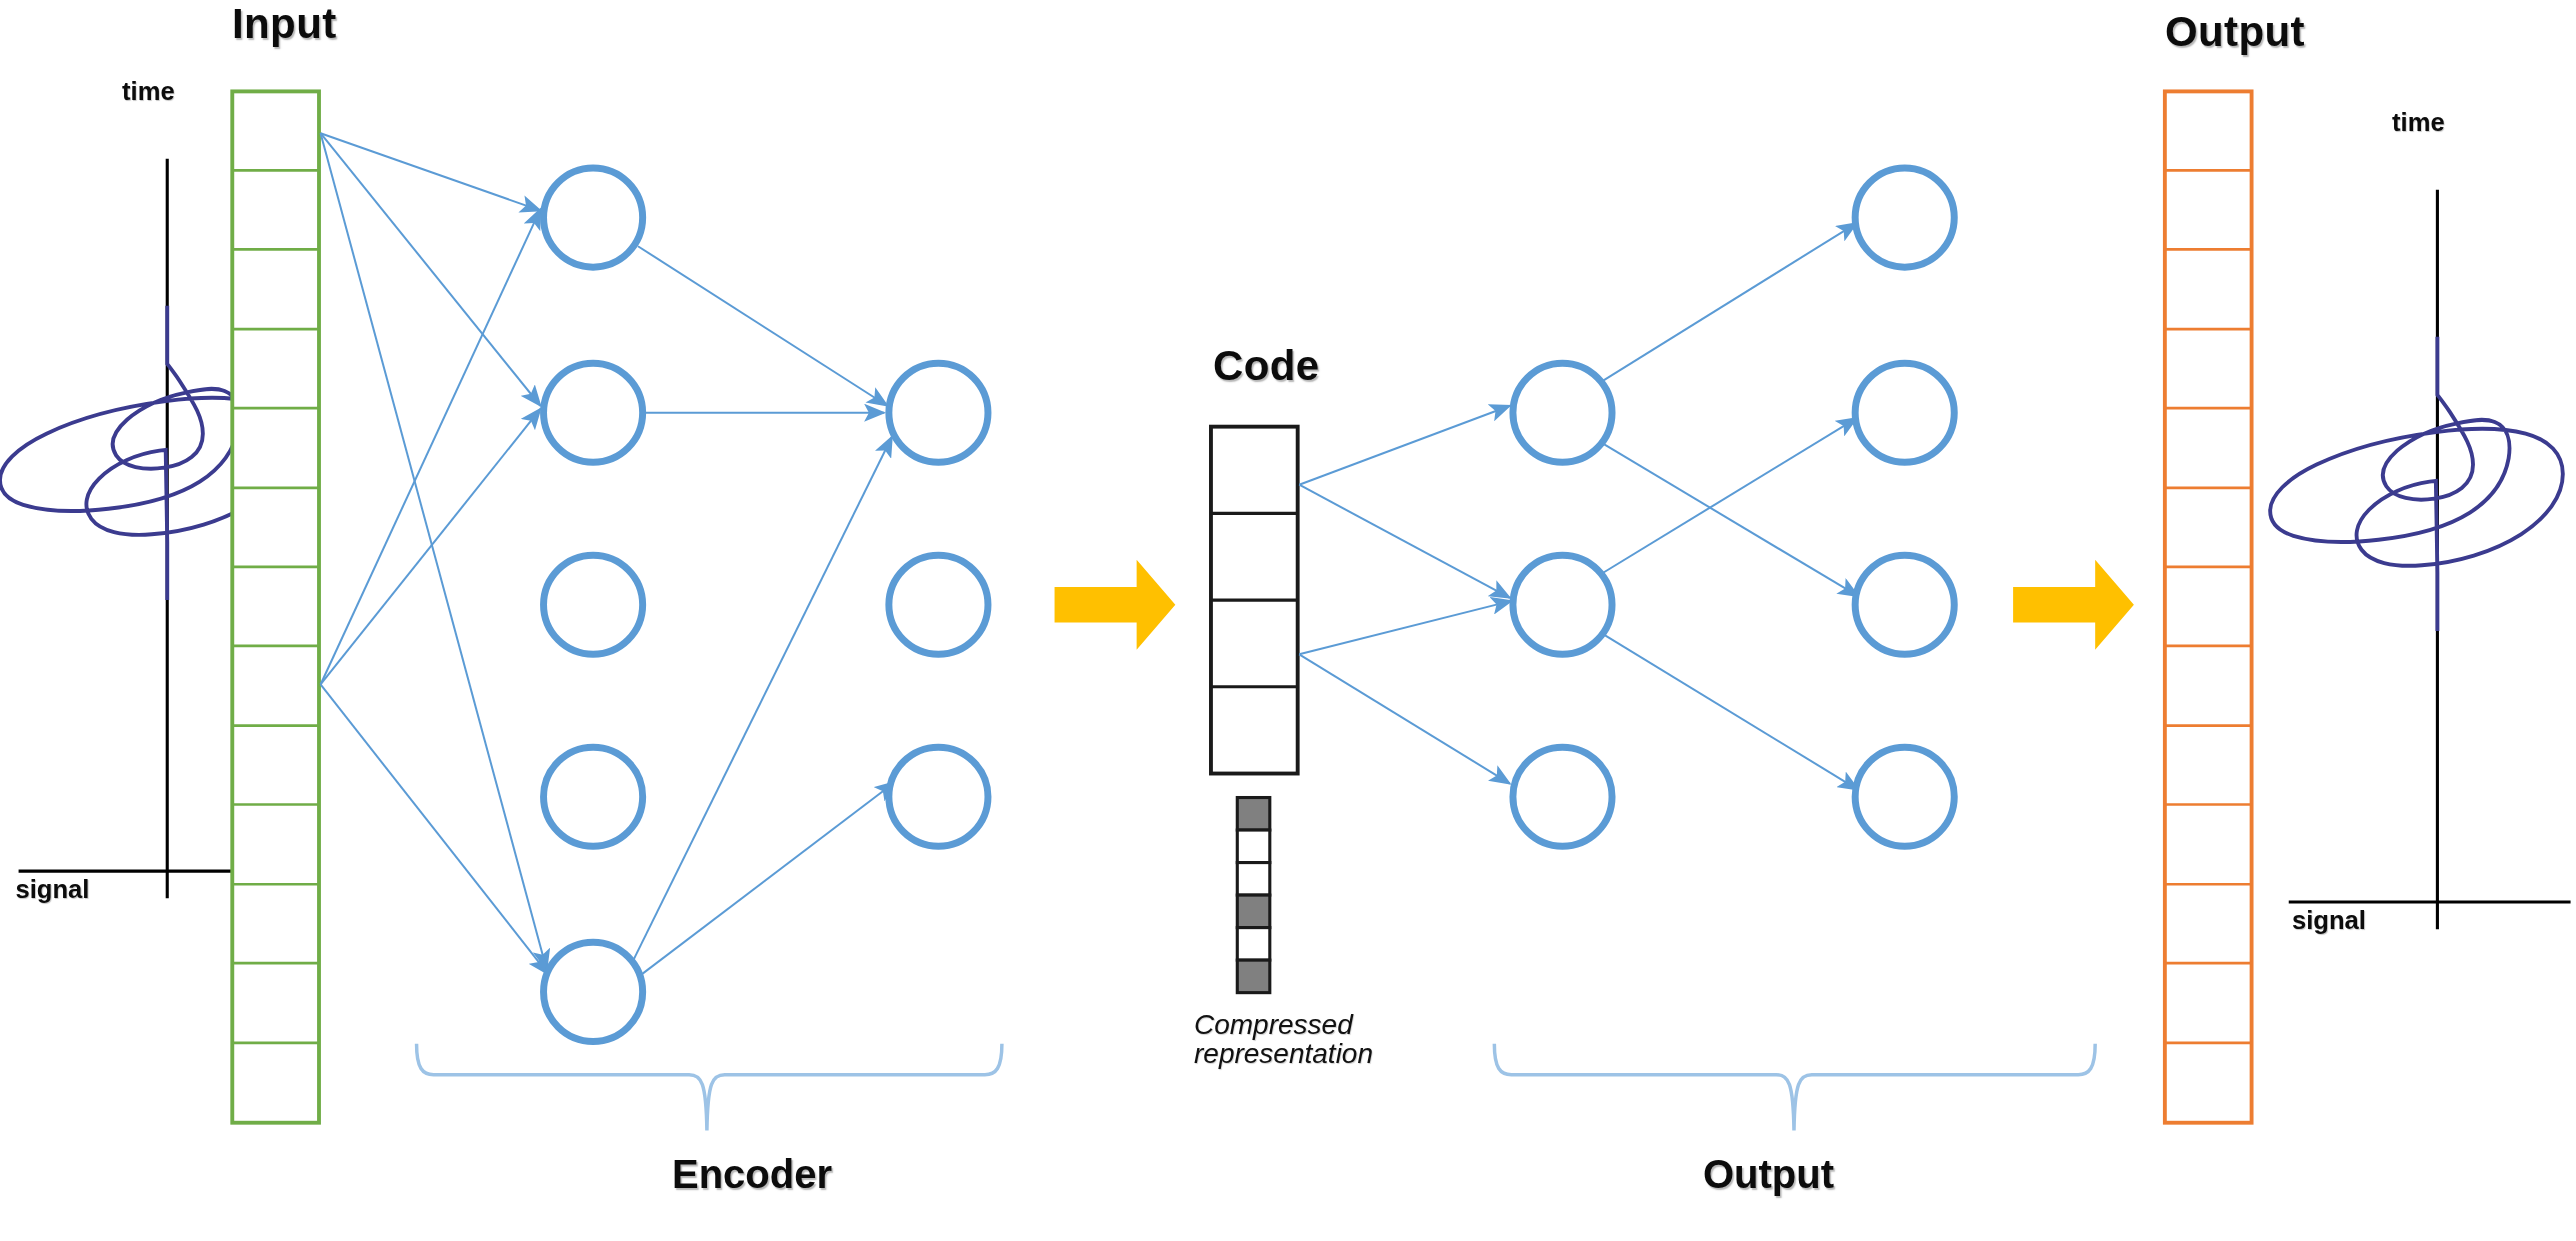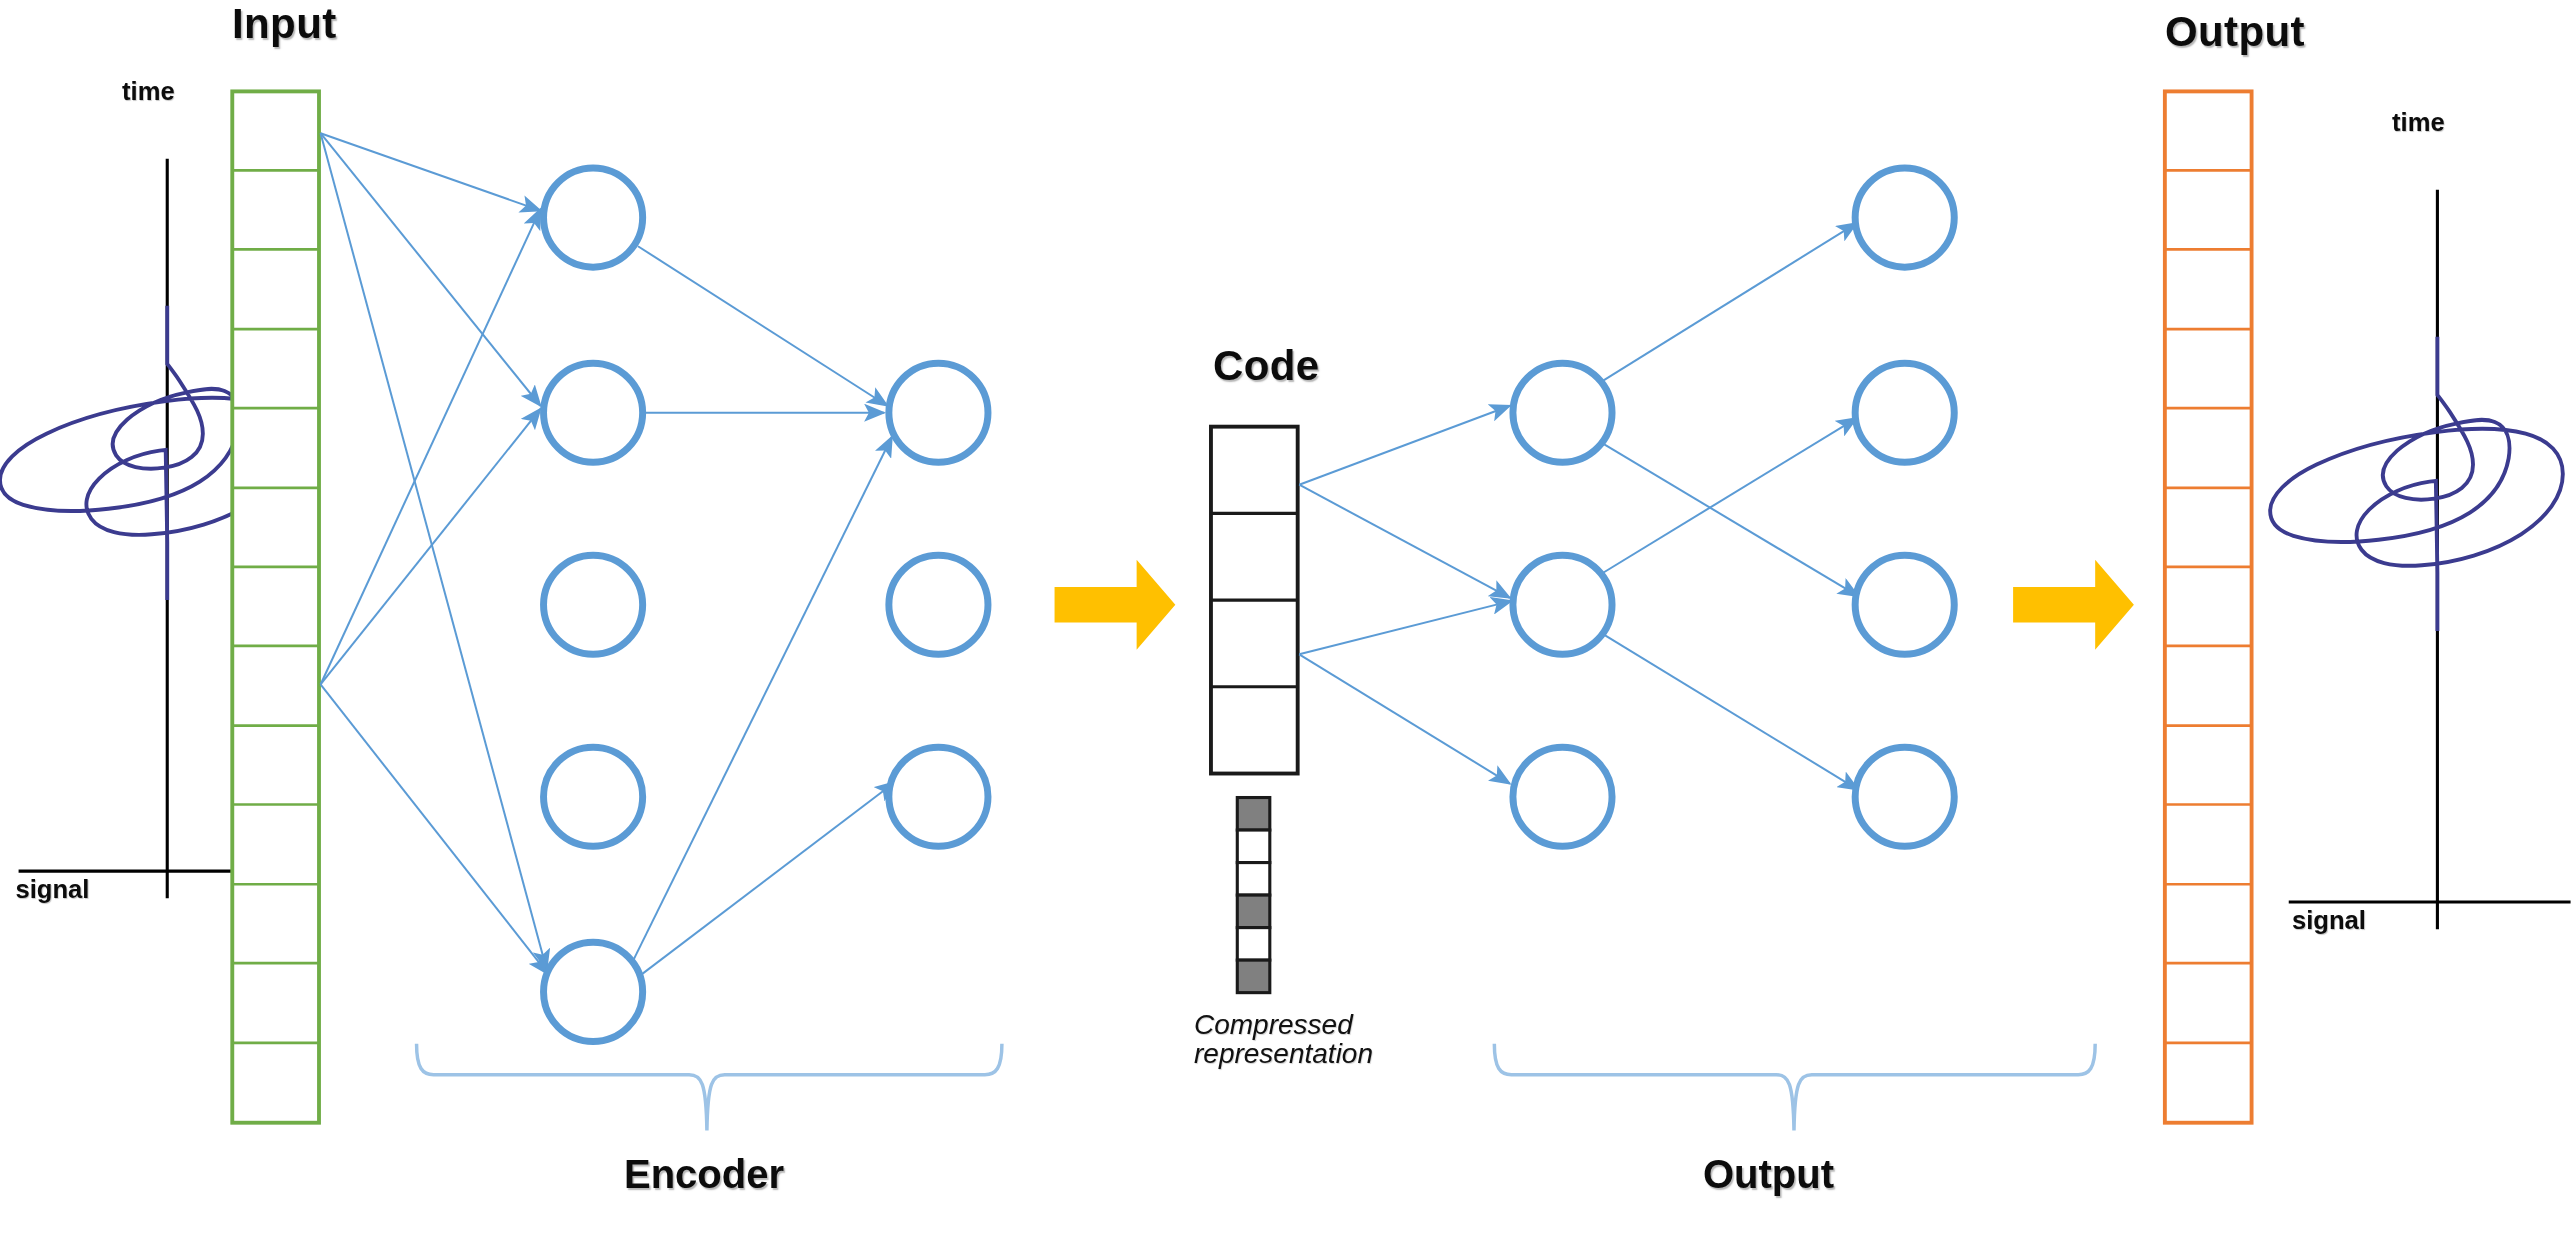--- a/index.html
+++ b/index.html
@@ -232,17 +232,17 @@
   <div class="hdr" style="left:2165px;top:7.7px;">Output</div>
 
   <div class="axlbl" style="left:122px;top:77px;">time</div>
   <div class="axlbl" style="left:15.5px;top:875px;">signal</div>
   <div class="axlbl" style="left:2392px;top:108px;">time</div>
   <div class="axlbl" style="left:2292px;top:906px;">signal</div>
 
   <div class="caplbl" style="left:1194px;top:1007px;">Compressed</div>
   <div class="caplbl" style="left:1194px;top:1036px;">representation</div>
 
-  <div class="grouplbl" style="left:624px;top:1152px;text-align:center;">Encoder</div>
+  <div class="grouplbl" style="left:672px;top:1152px;text-align:center;">Encoder</div>
   <div class="grouplbl" style="left:1703px;top:1152px;">Output</div>
 
 </div>
 
 
 </body></html>

